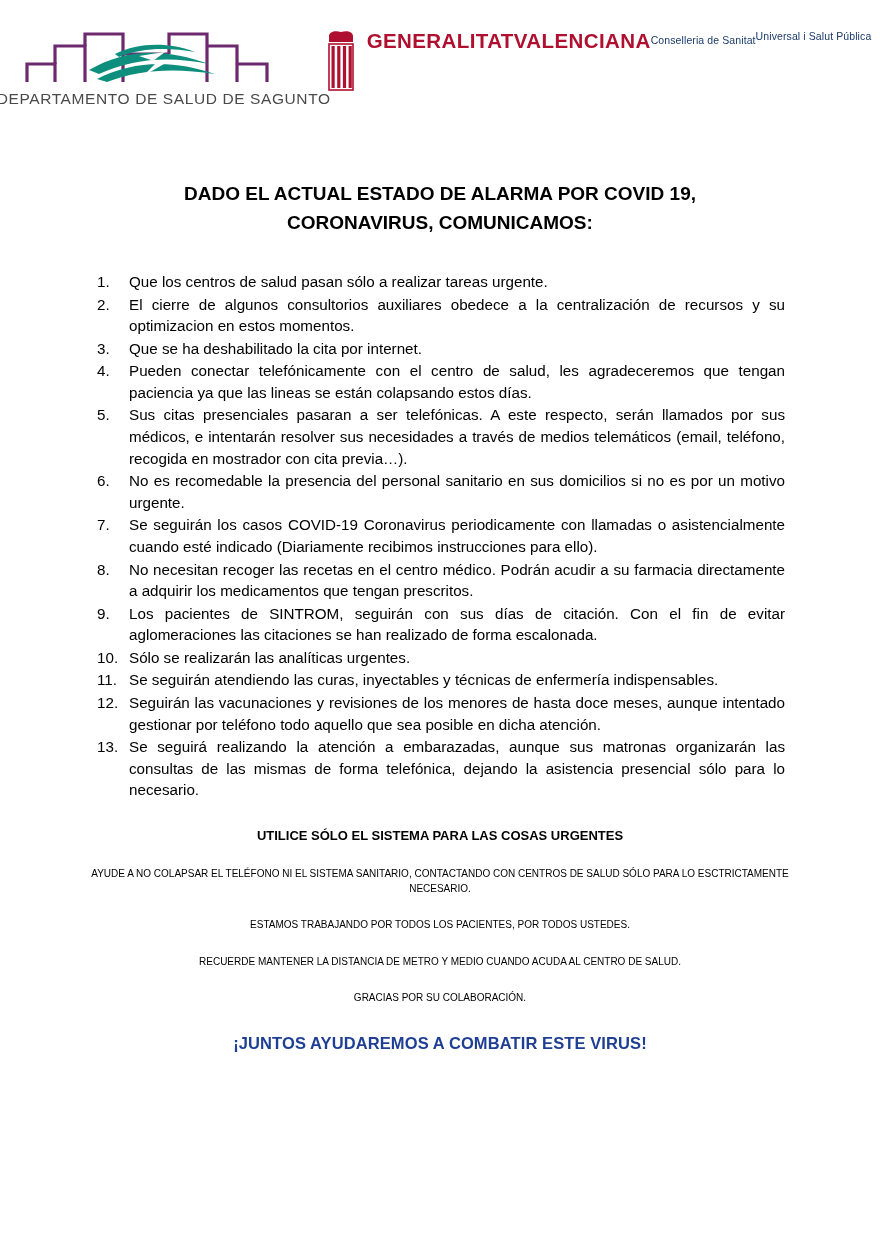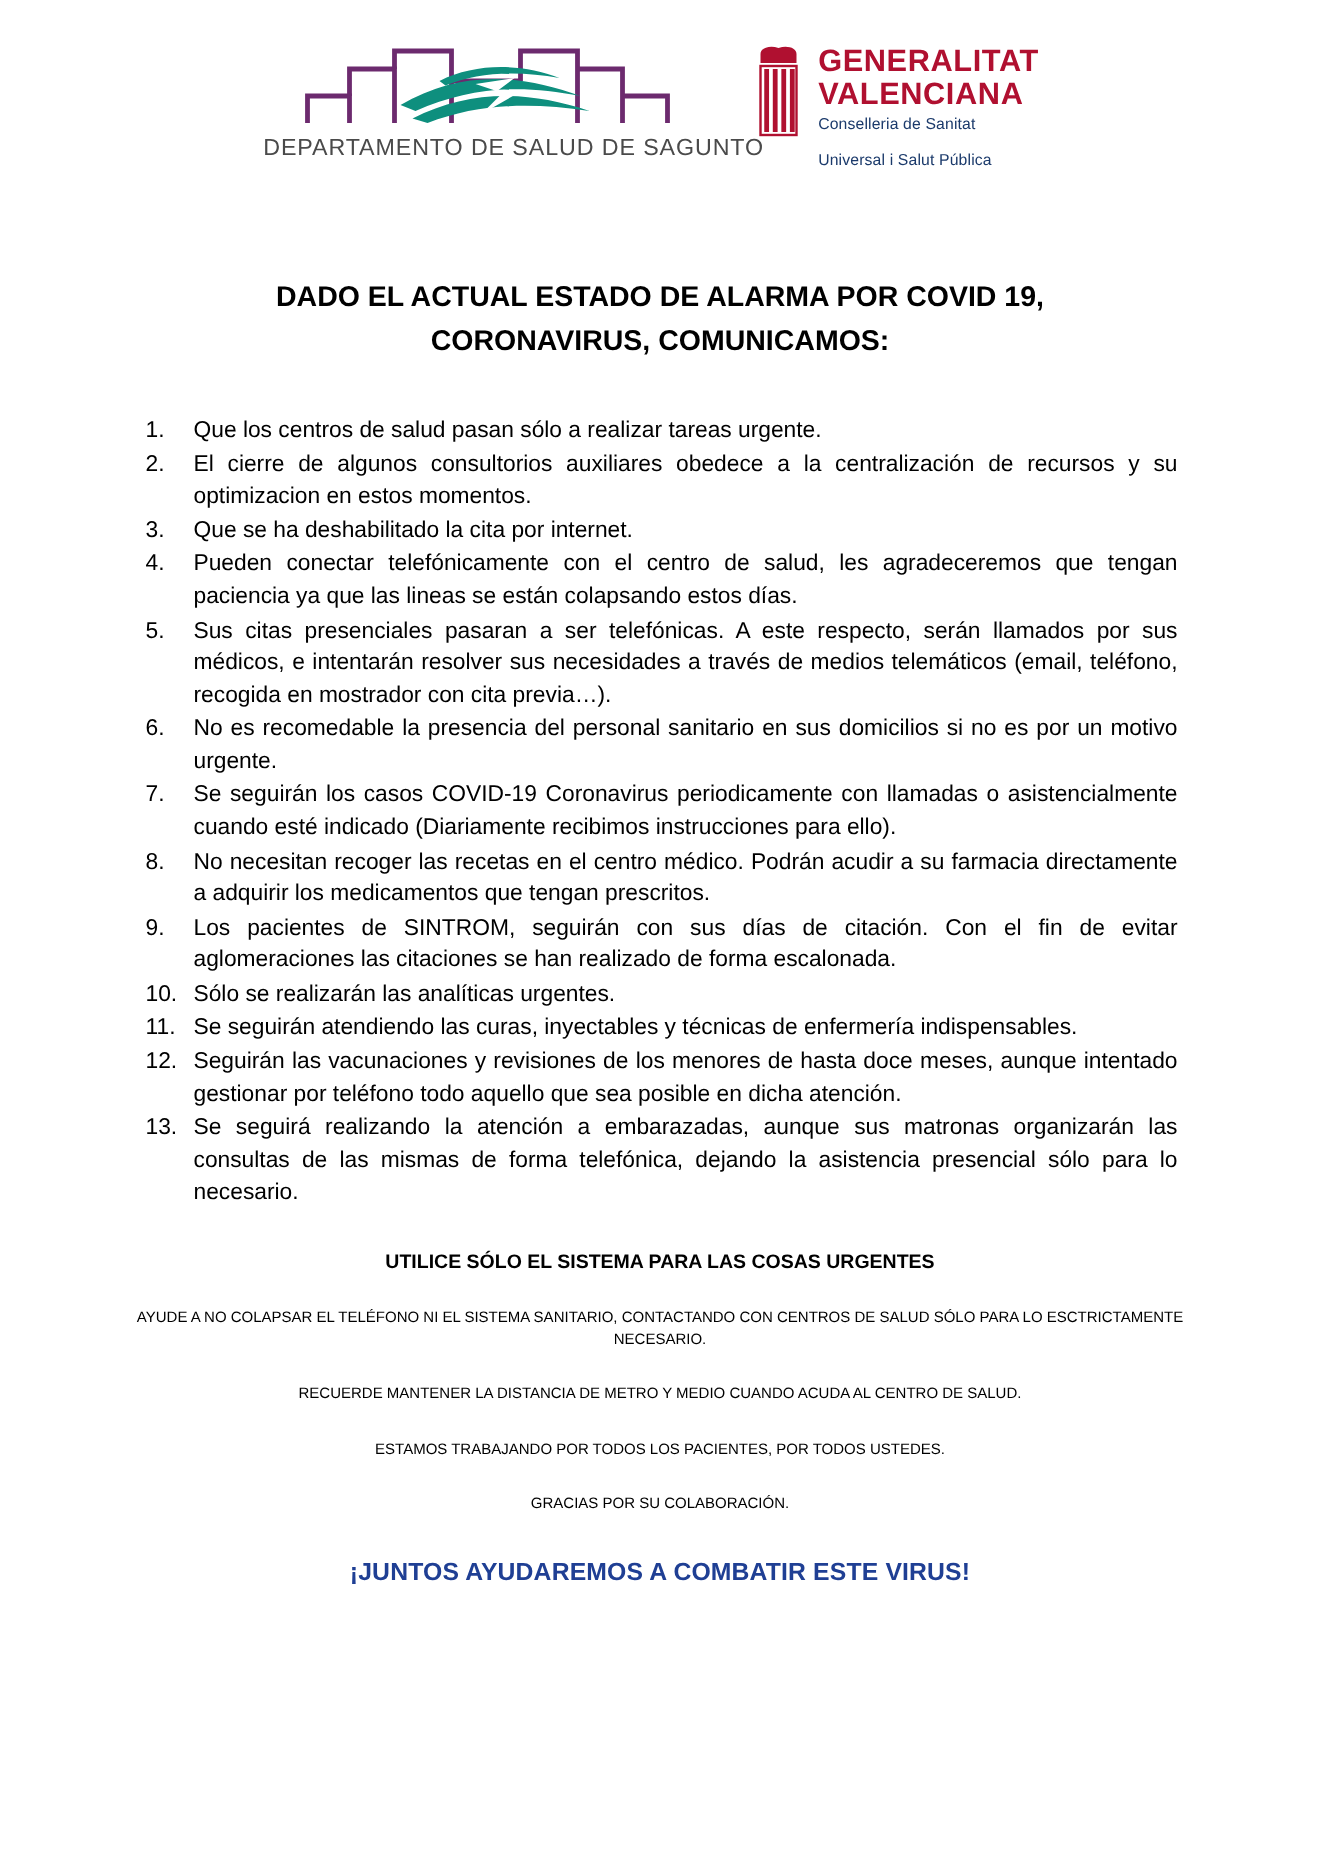--- a/index.html
+++ b/index.html
@@ -57,38 +57,38 @@
     gap: 8px;
     padding-top: 6px;
   }
   .gva-shield {
     width: 34px;
     height: 64px;
     position: relative;
   }
   .gva-text {
     display: flex;
-    flex-direction: column;
+    flex-direction: row;
     justify-content: flex-start;
     line-height: 1.05;
   }
   .gva-title-1, .gva-title-2 {
     color: #b01030;
     font-weight: bold;
     font-size: 20.5px;
     letter-spacing: 0.4px;
   }
   .gva-sub-1, .gva-sub-2 {
     color: #1b3a6b;
     font-weight: normal;
     font-size: 10.5px;
     letter-spacing: 0.1px;
   }
   .gva-sub-1 { margin-top: 5px; }
-  .gva-sub-2 { margin-top: 13px; }
+  .gva-sub-2 { margin-top: 1px; }
 
   
   .doc-title {
     margin: 72px auto 0 auto;
     width: 700px;
     text-align: center;
     font-weight: bold;
     font-size: 19px;
     line-height: 1.5;
     color: #000;
@@ -254,19 +254,19 @@
     </div>
     <div class="list-item">
       <div class="li-num">13.</div>
       <div class="li-text">Se seguirá realizando la atención a embarazadas, aunque sus matronas organizarán las consultas de las mismas de forma telefónica, dejando la asistencia presencial sólo para lo necesario.</div>
     </div>
   </div>
 
   <div class="closing">
     <div class="closing-bold">UTILICE SÓLO EL SISTEMA PARA LAS COSAS URGENTES</div>
     <div class="closing-plain">AYUDE A NO COLAPSAR EL TELÉFONO NI EL SISTEMA SANITARIO,  CONTACTANDO CON CENTROS DE SALUD SÓLO PARA LO ESCTRICTAMENTE NECESARIO.</div>
+    <div class="closing-plain">ESTAMOS TRABAJANDO POR TODOS LOS PACIENTES, POR TODOS USTEDES.</div>
     <div class="closing-plain">RECUERDE MANTENER LA DISTANCIA DE METRO Y MEDIO CUANDO ACUDA AL CENTRO DE SALUD.</div>
-    <div class="closing-plain">ESTAMOS TRABAJANDO POR TODOS LOS PACIENTES, POR TODOS USTEDES.</div>
     <div class="closing-plain">GRACIAS POR SU COLABORACIÓN.</div>
     <div class="closing-final">¡JUNTOS AYUDAREMOS A COMBATIR ESTE VIRUS!</div>
   </div>
 
 </div>
 
 </body></html>

